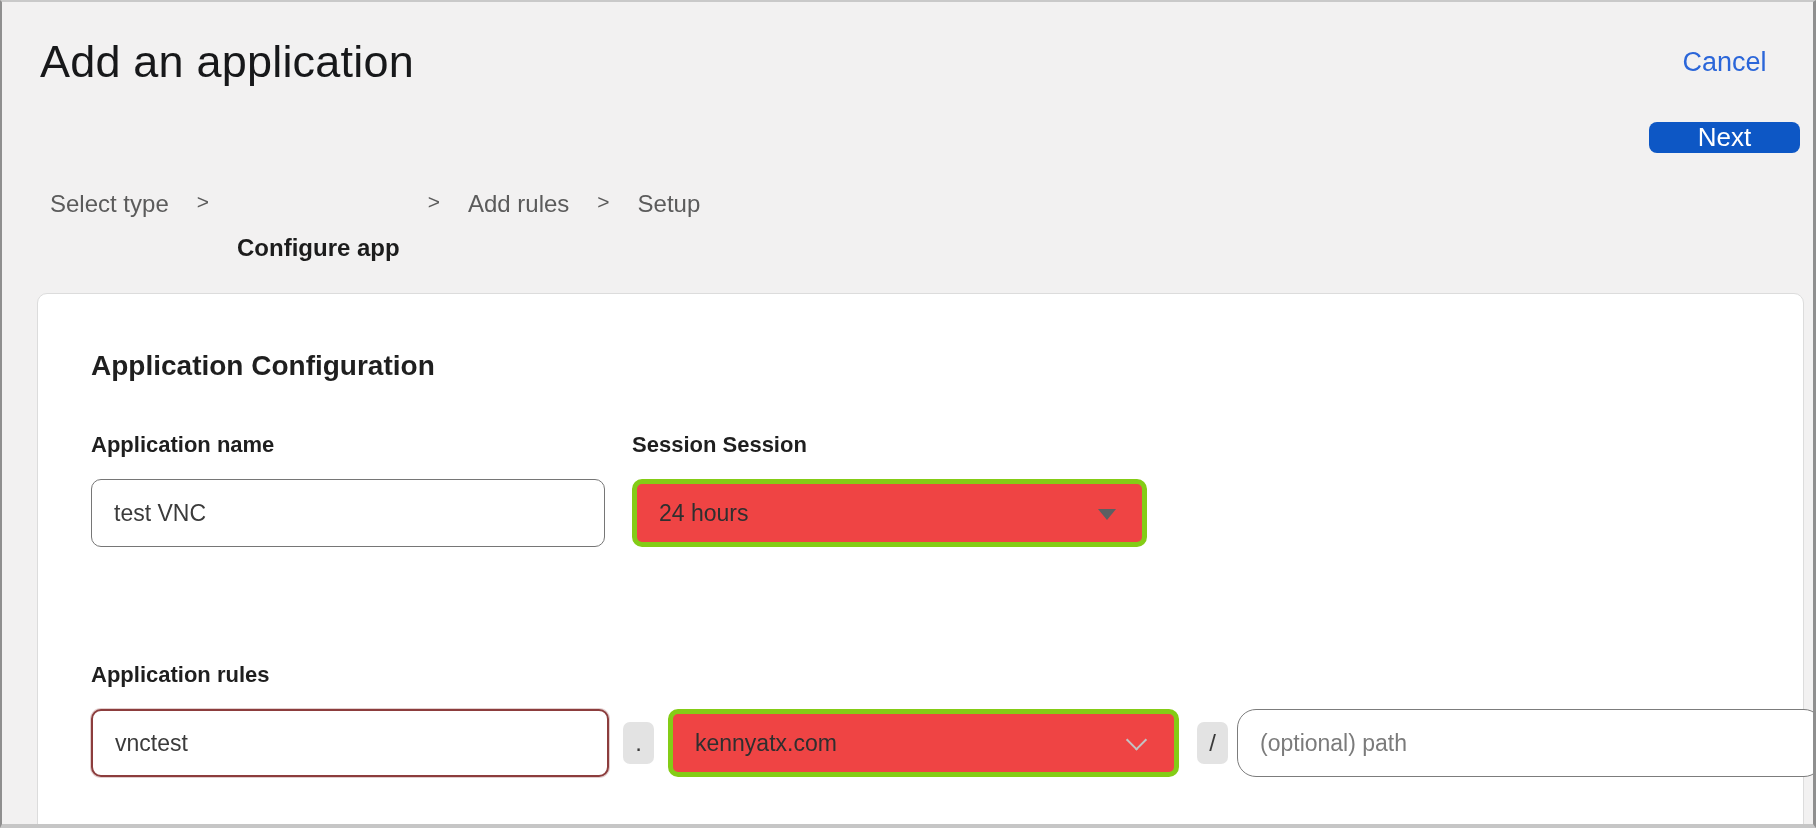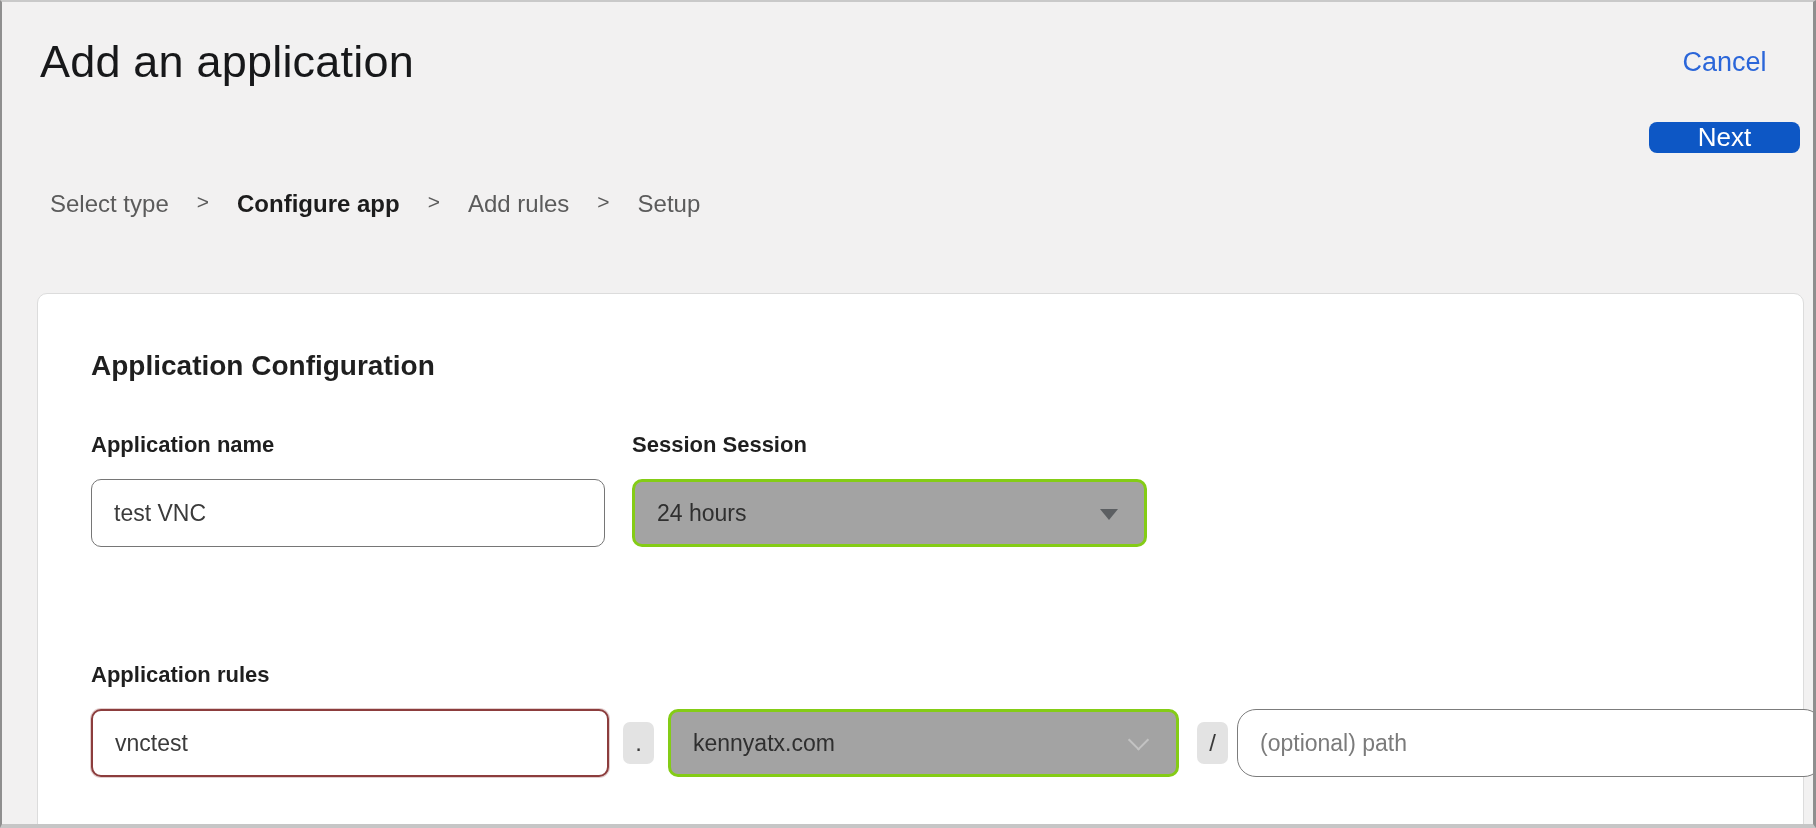--- a/index.html
+++ b/index.html
@@ -58,21 +58,21 @@
   .breadcrumb {
     position: absolute;
     left: 48px; top: 188px;
     display: flex;
     align-items: flex-start;
     gap: 28px;
     font-size: 24px;
     color: #5b5b5b;
   }
   .breadcrumb .step { color: #5b5b5b; cursor: pointer; }
-  .breadcrumb .step.active { color: #1c1c1c; font-weight: 700; cursor: default; }
+  .breadcrumb .step.active { color: #1c1c1c; font-weight: 700; cursor: default; margin-top: 44px; }
   .breadcrumb .sep { color: #5b5b5b; font-size: 21px; }
 
   
   .card {
     position: absolute;
     left: 35px; top: 291px;
     width: 1767px;
     height: 560px;
     background: #ffffff;
     border: 1px solid #dcdcdc;
@@ -107,23 +107,23 @@
     padding: 12px 22px;
     outline: none;
   }
   .text-input::placeholder { color: #7b7b7b; opacity: 1; }
 
   .inp-app-name { left: 53px; top: 185px; width: 514px; }
 
   .select-box {
     position: absolute;
     height: 68px;
-    border: 3px solid #84cc16;
+    border: 5px solid #84cc16;
     border-radius: 10px;
-    background: #a3a3a3;
+    background: #ef4444;
     display: flex;
     align-items: center;
     padding: 0 22px;
     font-size: 23px;
     color: #2f2f2f;
     cursor: pointer;
   }
   .sel-session { left: 594px; top: 185px; width: 515px; }
   .caret-down {
     position: absolute;

